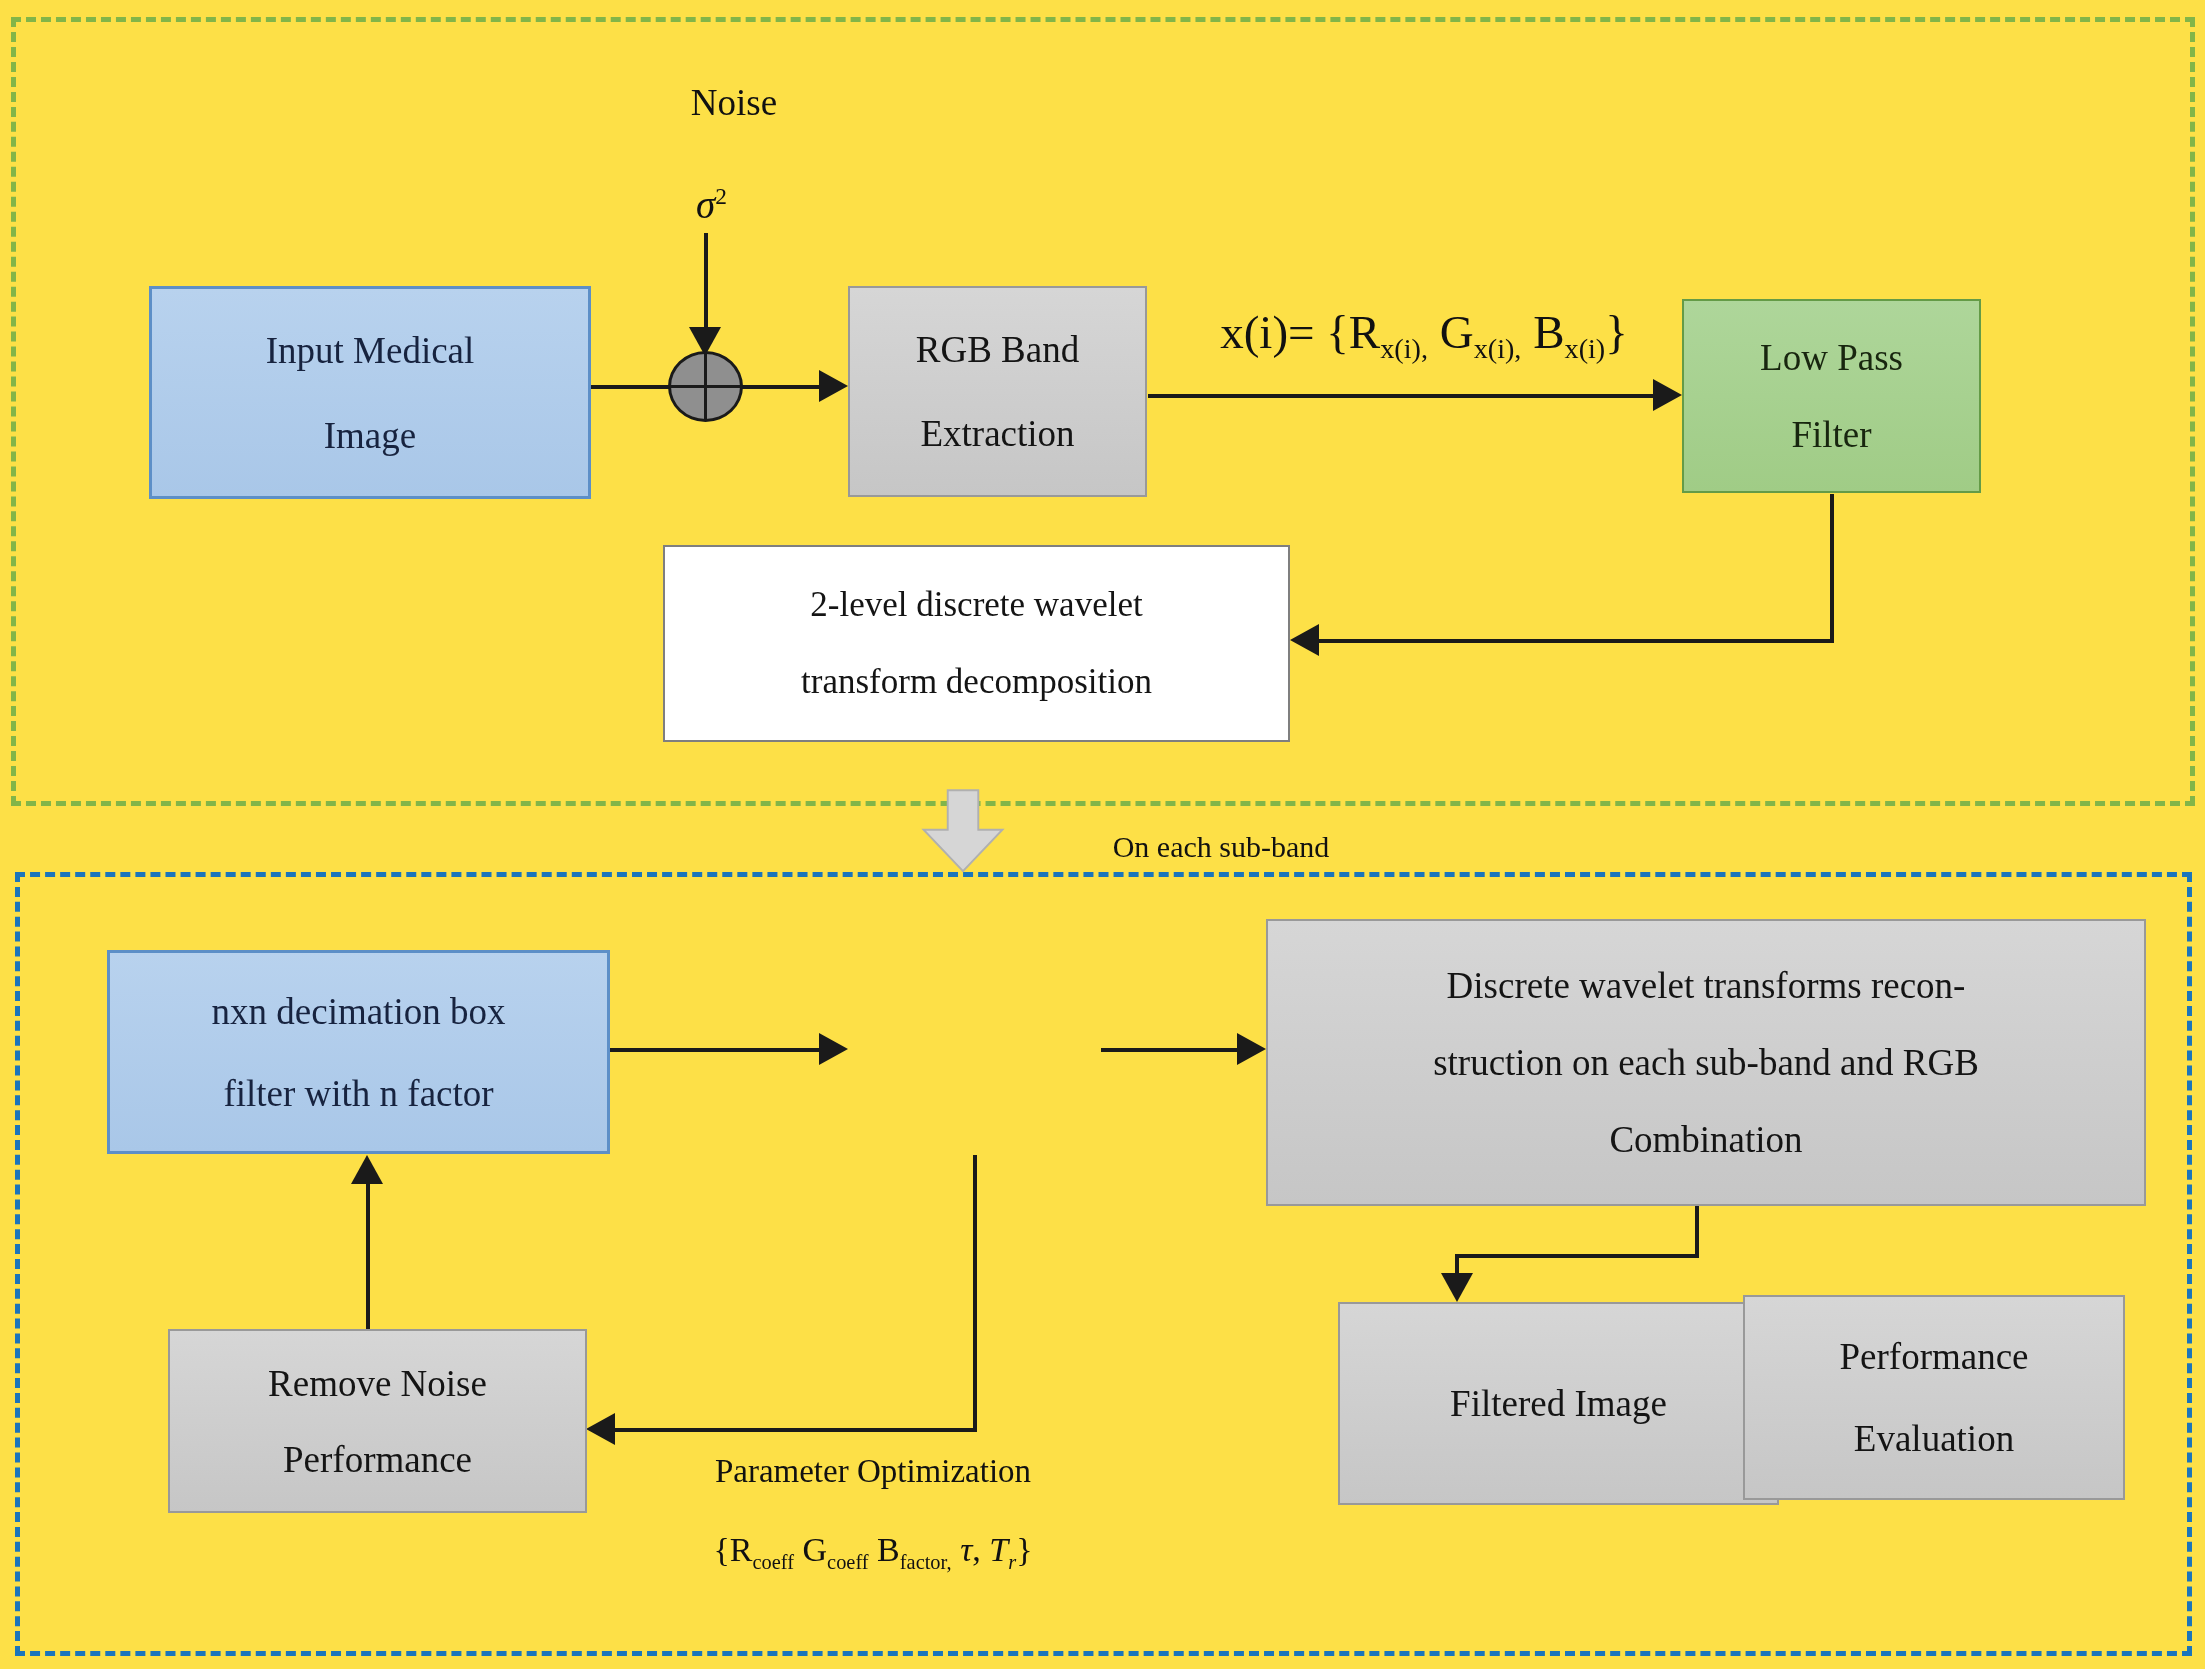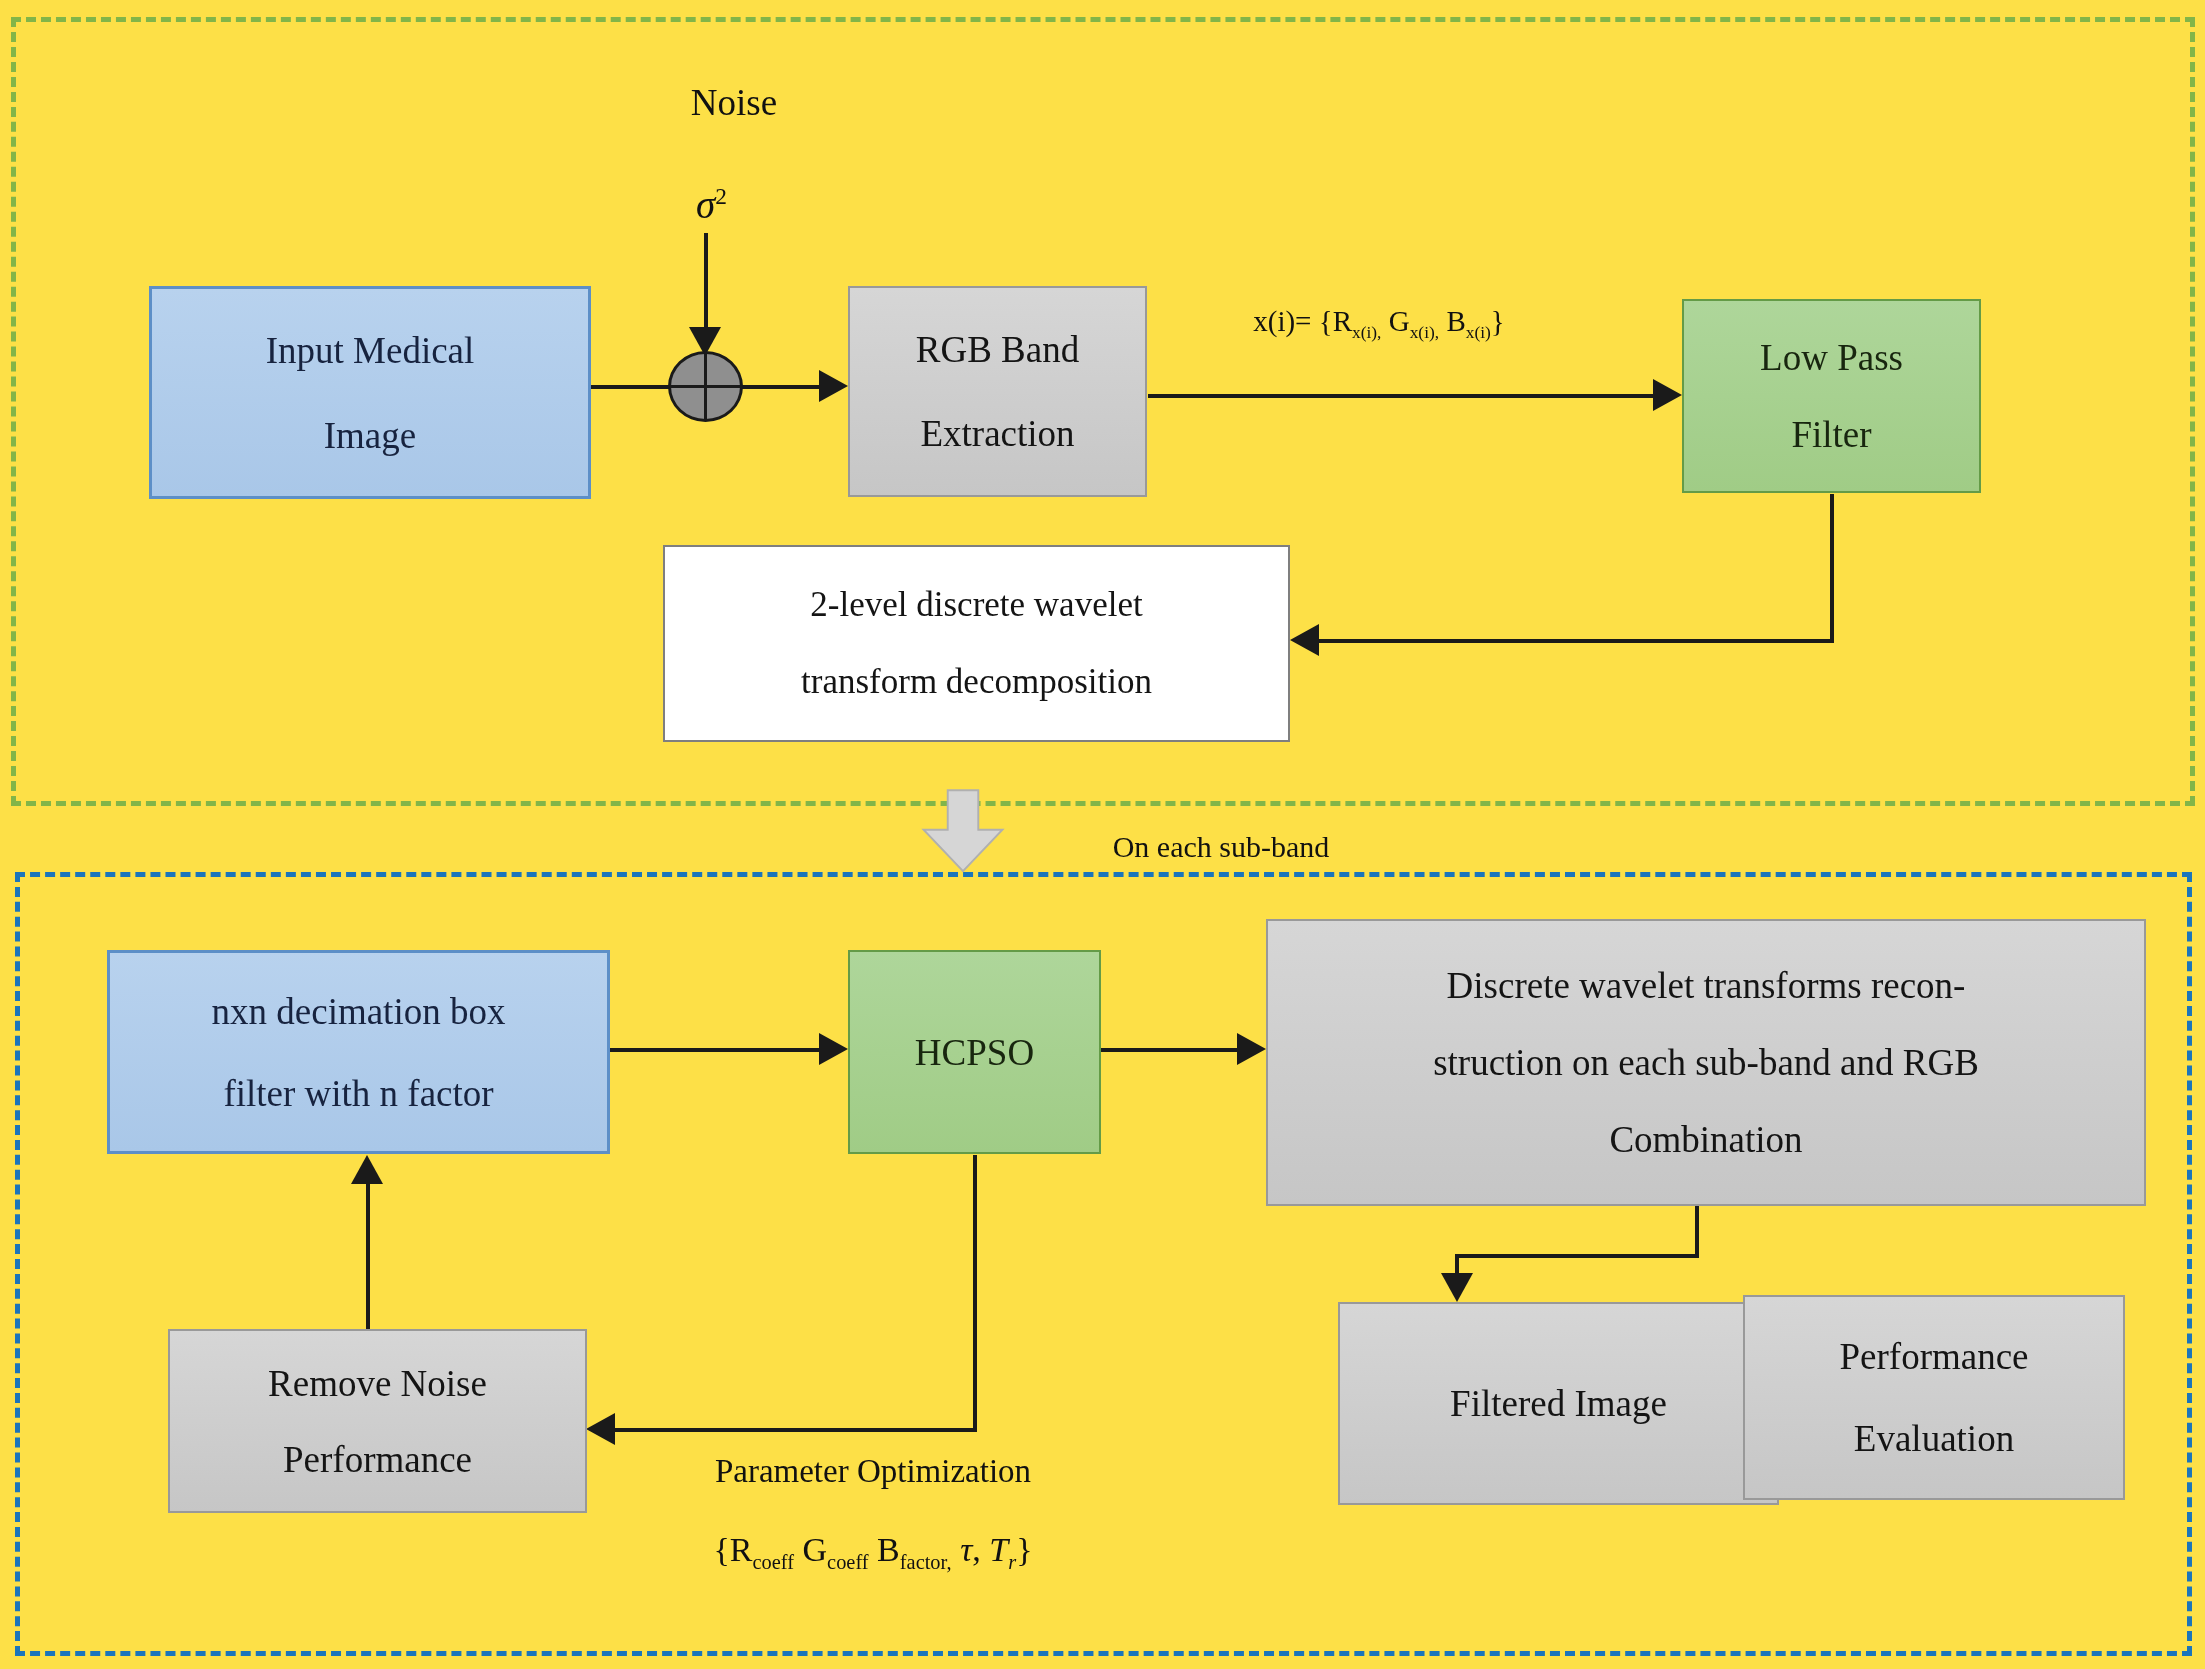--- a/index.html
+++ b/index.html
@@ -87,21 +87,21 @@
   <div class="adder">
     <span class="pv"></span>
     <span class="ph"></span>
   </div>
 
   <div class="fbox gray" style="left:848px;top:286px;width:299px;height:211px;font-size:37px;gap:41px;">
     <span class="bl">RGB Band</span>
     <span class="bl">Extraction</span>
   </div>
 
-  <div class="lbl" style="left:1126px;top:305px;width:506px;font-size:29px;"><span>x(i)= {R</span><sub>x(i),</sub><span> G</span><sub>x(i),</sub><span> B</span><sub>x(i)</sub><span>}</span></div>
+  <div class="lbl" style="left:1171px;top:305px;width:506px;font-size:47px;"><span>x(i)= {R</span><sub>x(i),</sub><span> G</span><sub>x(i),</sub><span> B</span><sub>x(i)</sub><span>}</span></div>
 
   <div class="hline" style="left:1148px;top:394px;width:507px;"></div>
   <div class="ah right" style="left:1653px;top:379px;"></div>
 
   <div class="fbox green" style="left:1682px;top:299px;width:299px;height:194px;font-size:37px;gap:34px;">
     <span class="bl">Low Pass</span>
     <span class="bl">Filter</span>
   </div>
 
   <div class="vline" style="left:1830px;top:494px;height:149px;"></div>
@@ -120,23 +120,20 @@
   <div class="lbl" style="left:1063px;top:830px;width:316px;font-size:30px;">On each sub-band</div>
 
   <div class="fbox blue" style="left:107px;top:950px;width:503px;height:204px;font-size:37px;gap:39px;">
     <span class="bl">nxn decimation box</span>
     <span class="bl">filter with n factor</span>
   </div>
 
   <div class="hline" style="left:610px;top:1048px;width:210px;"></div>
   <div class="ah right" style="left:819px;top:1033px;"></div>
 
-  <div class="fbox green" style="left:848px;top:950px;width:253px;height:204px;font-size:37px;">
-    <span class="bl">HCPSO</span>
-  </div>
 
   <div class="hline" style="left:1101px;top:1048px;width:137px;"></div>
   <div class="ah right" style="left:1237px;top:1033px;"></div>
 
   <div class="fbox gray" style="left:1266px;top:919px;width:880px;height:287px;font-size:37px;gap:34px;">
     <span class="bl">Discrete wavelet transforms recon-</span>
     <span class="bl">struction on each sub-band and RGB</span>
     <span class="bl">Combination</span>
   </div>
 

